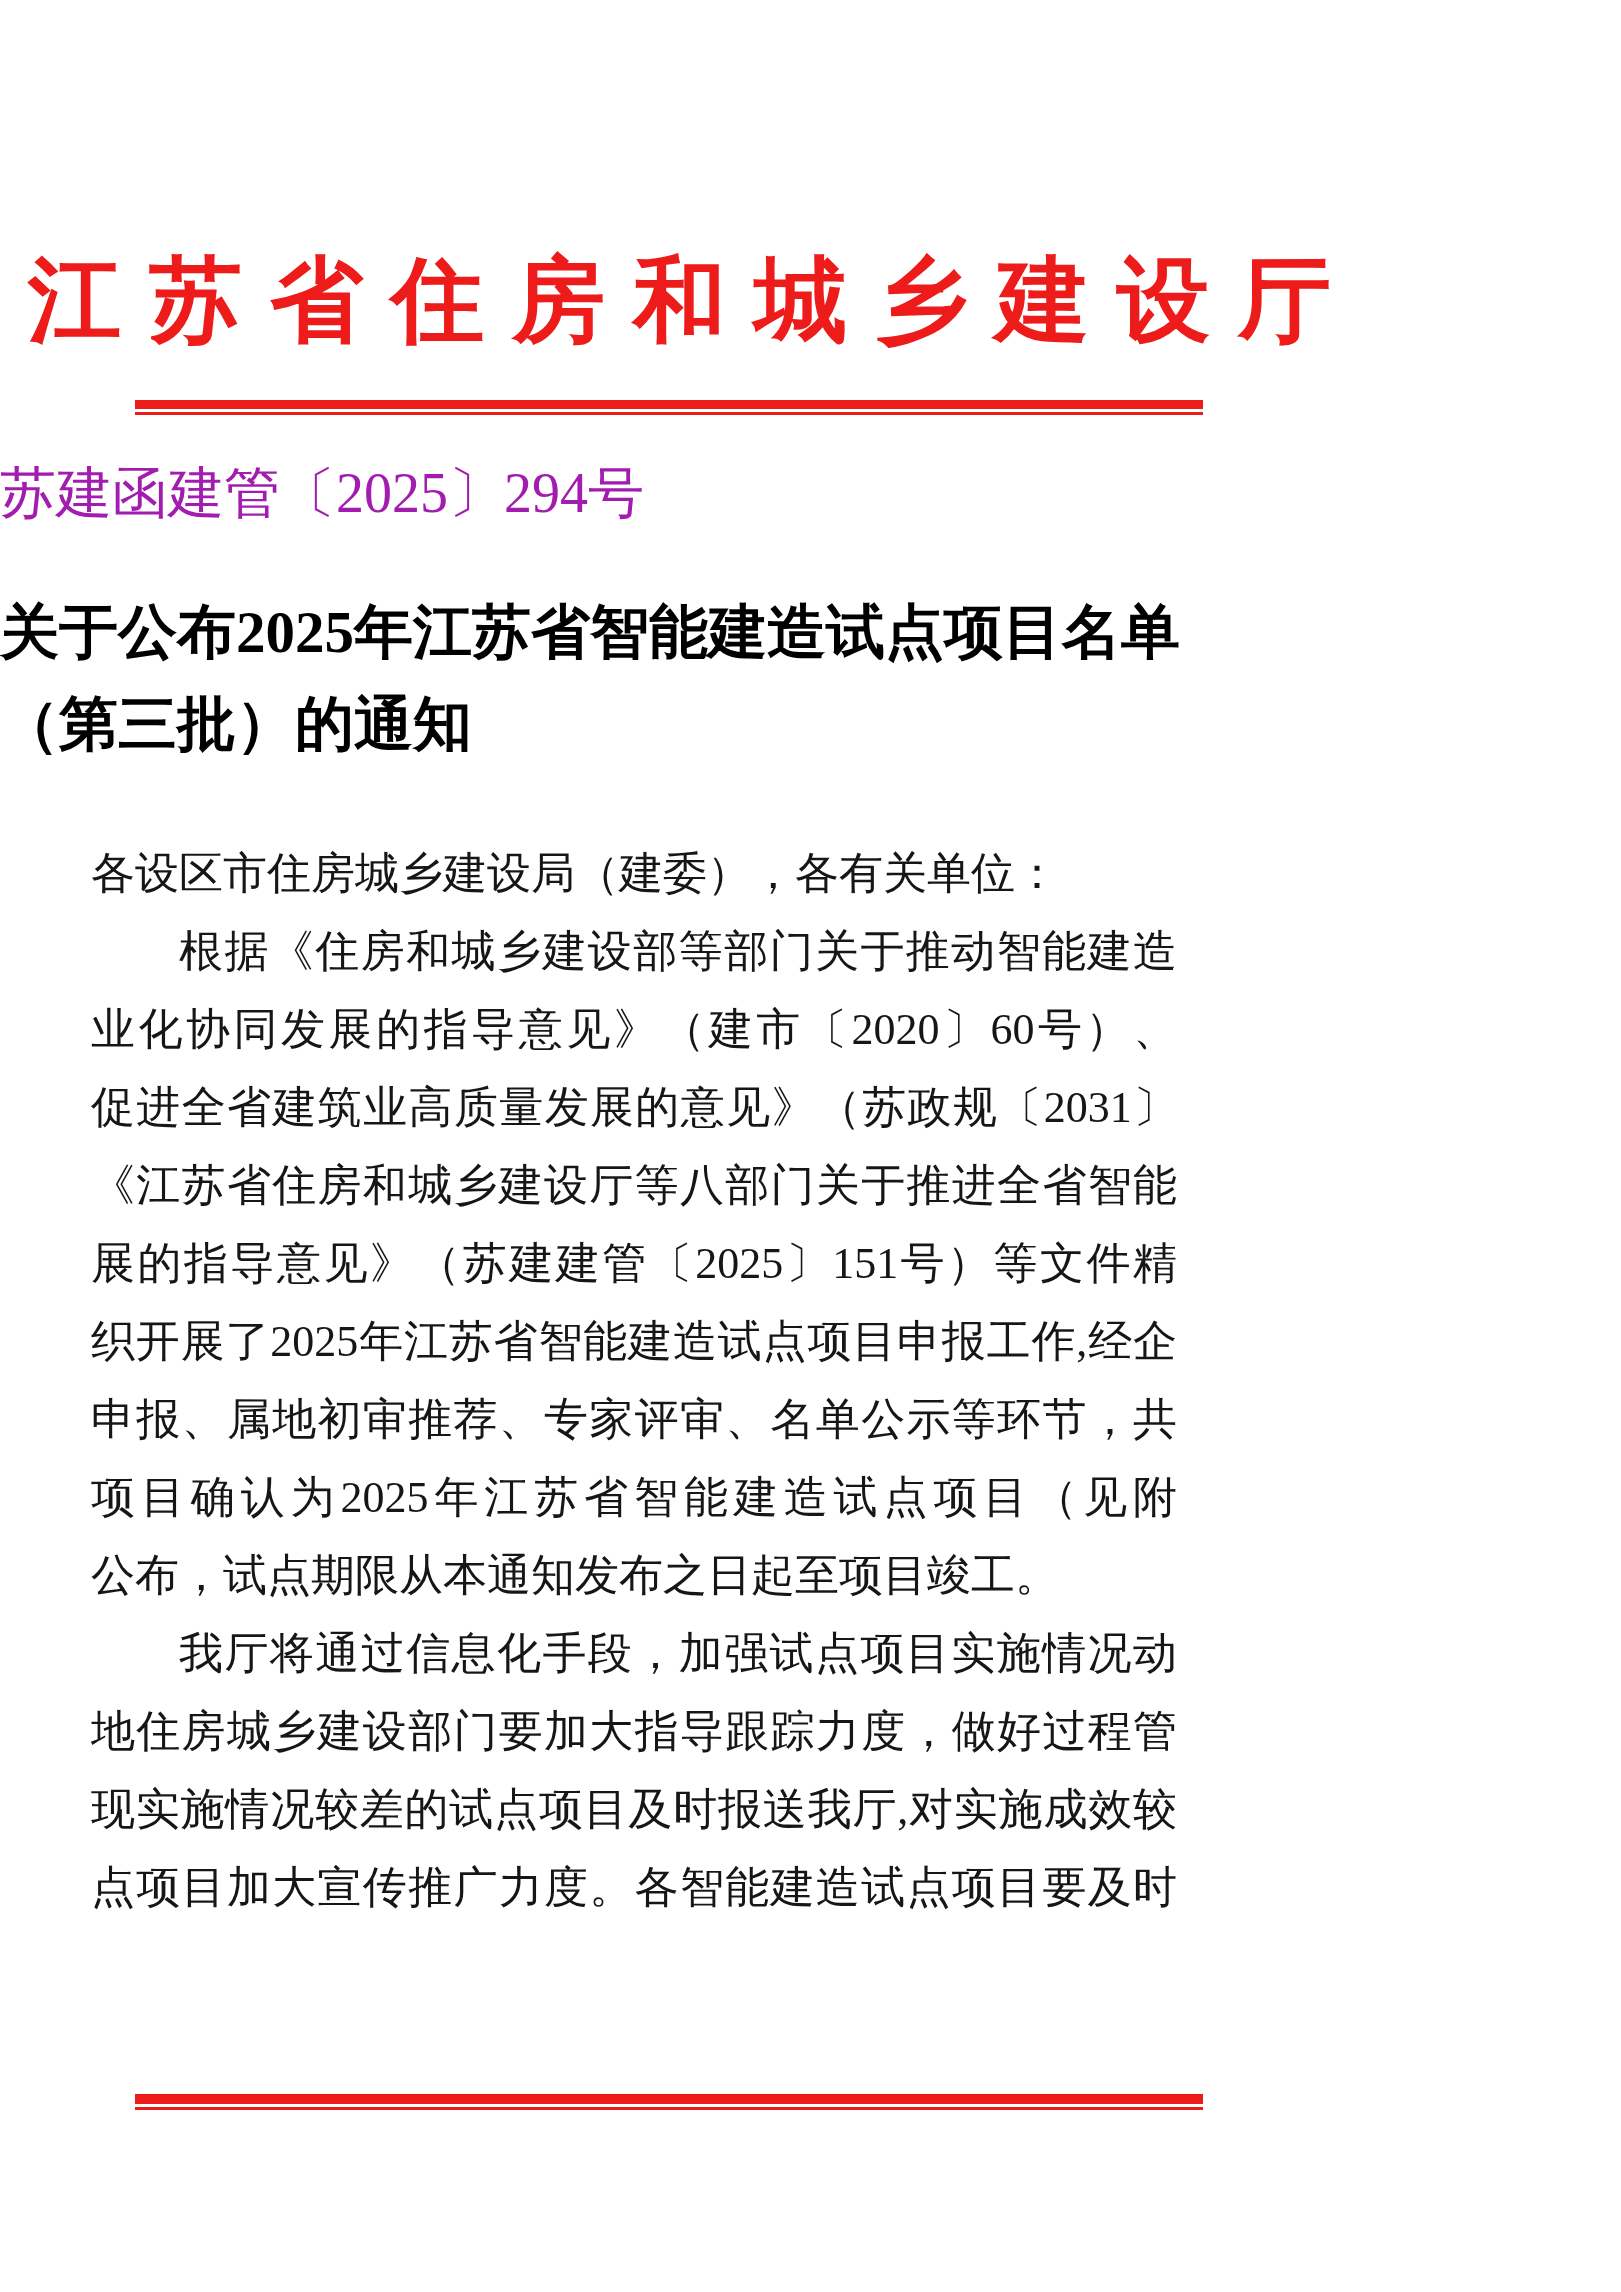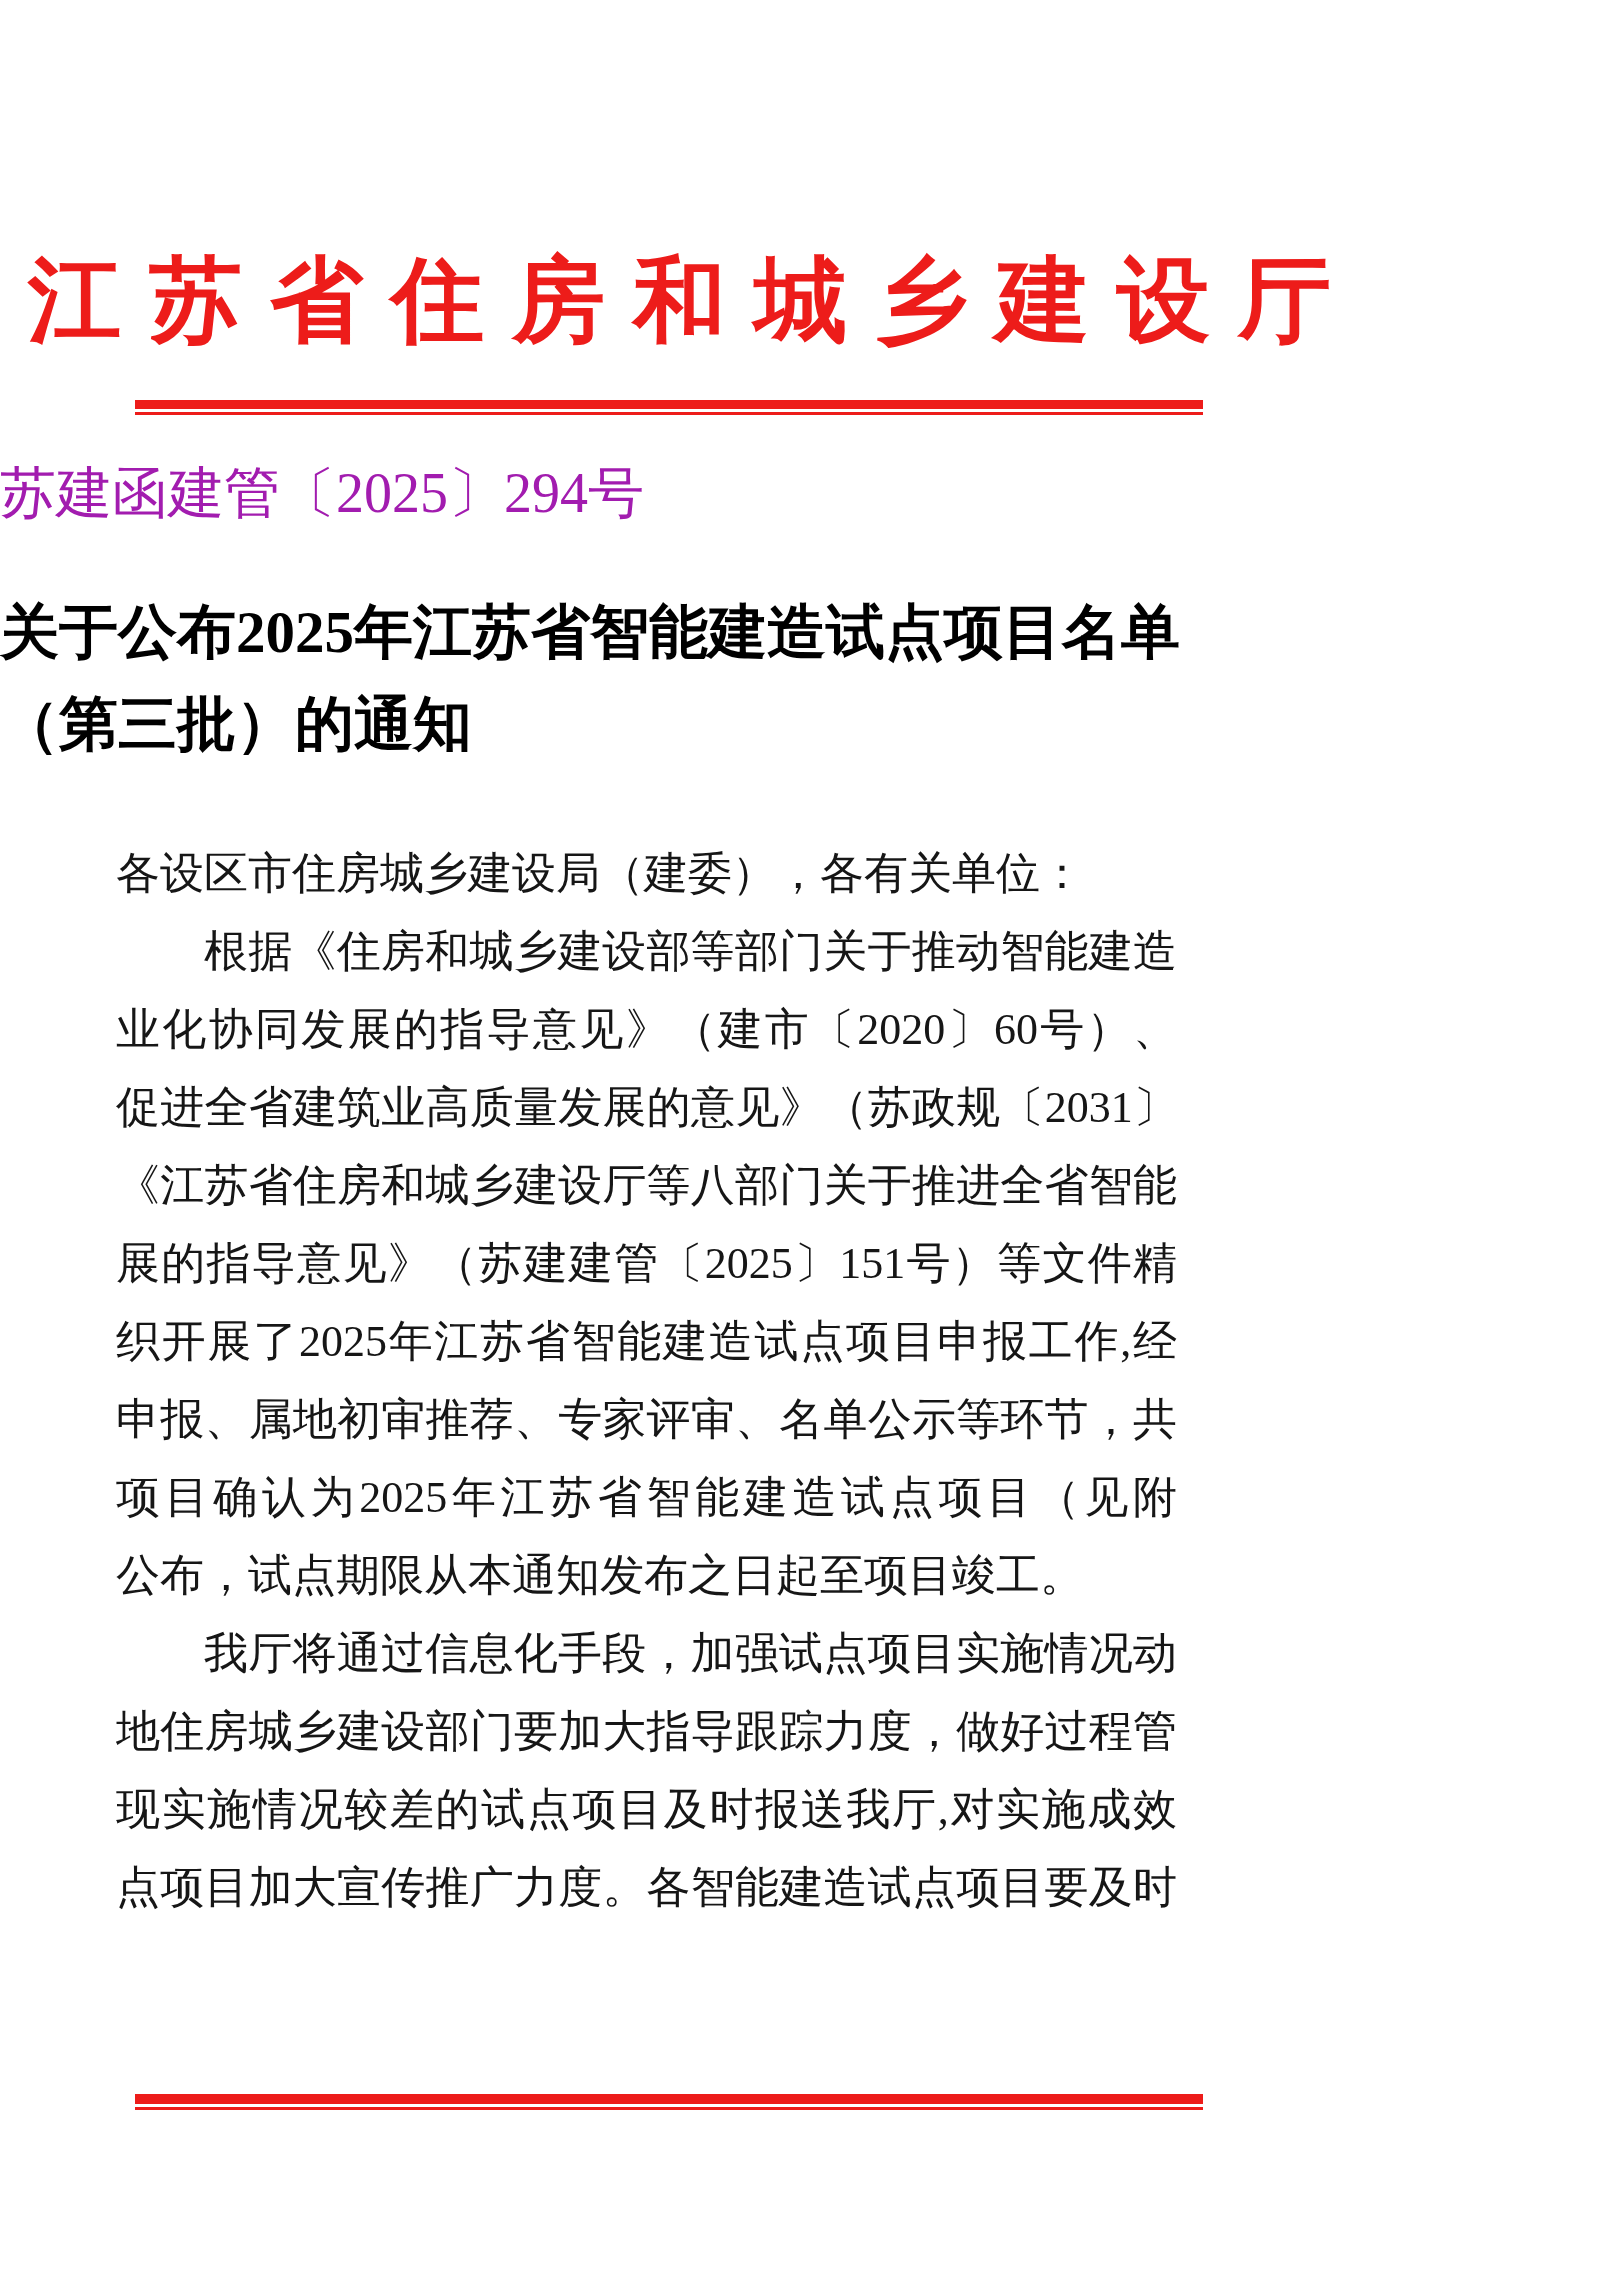--- a/index.html
+++ b/index.html
@@ -44,21 +44,21 @@
   .doc-title {
     margin-top: 57px;
     font-family: "Liberation Serif", "DejaVu Serif", serif;
     font-weight: bold;
     font-size: 59px;
     line-height: 92px;
     color: #000000;
   }
   
   .body-block {
-    margin: 65px 157px 0 116px;
+    margin: 65px 157px 0 91px;
     font-size: 44px;
     color: #161616;
   }
   .bline {
     height: 78px;
     line-height: 78px;
     white-space: nowrap;
     overflow: hidden;
   }
   .bline.fill {

